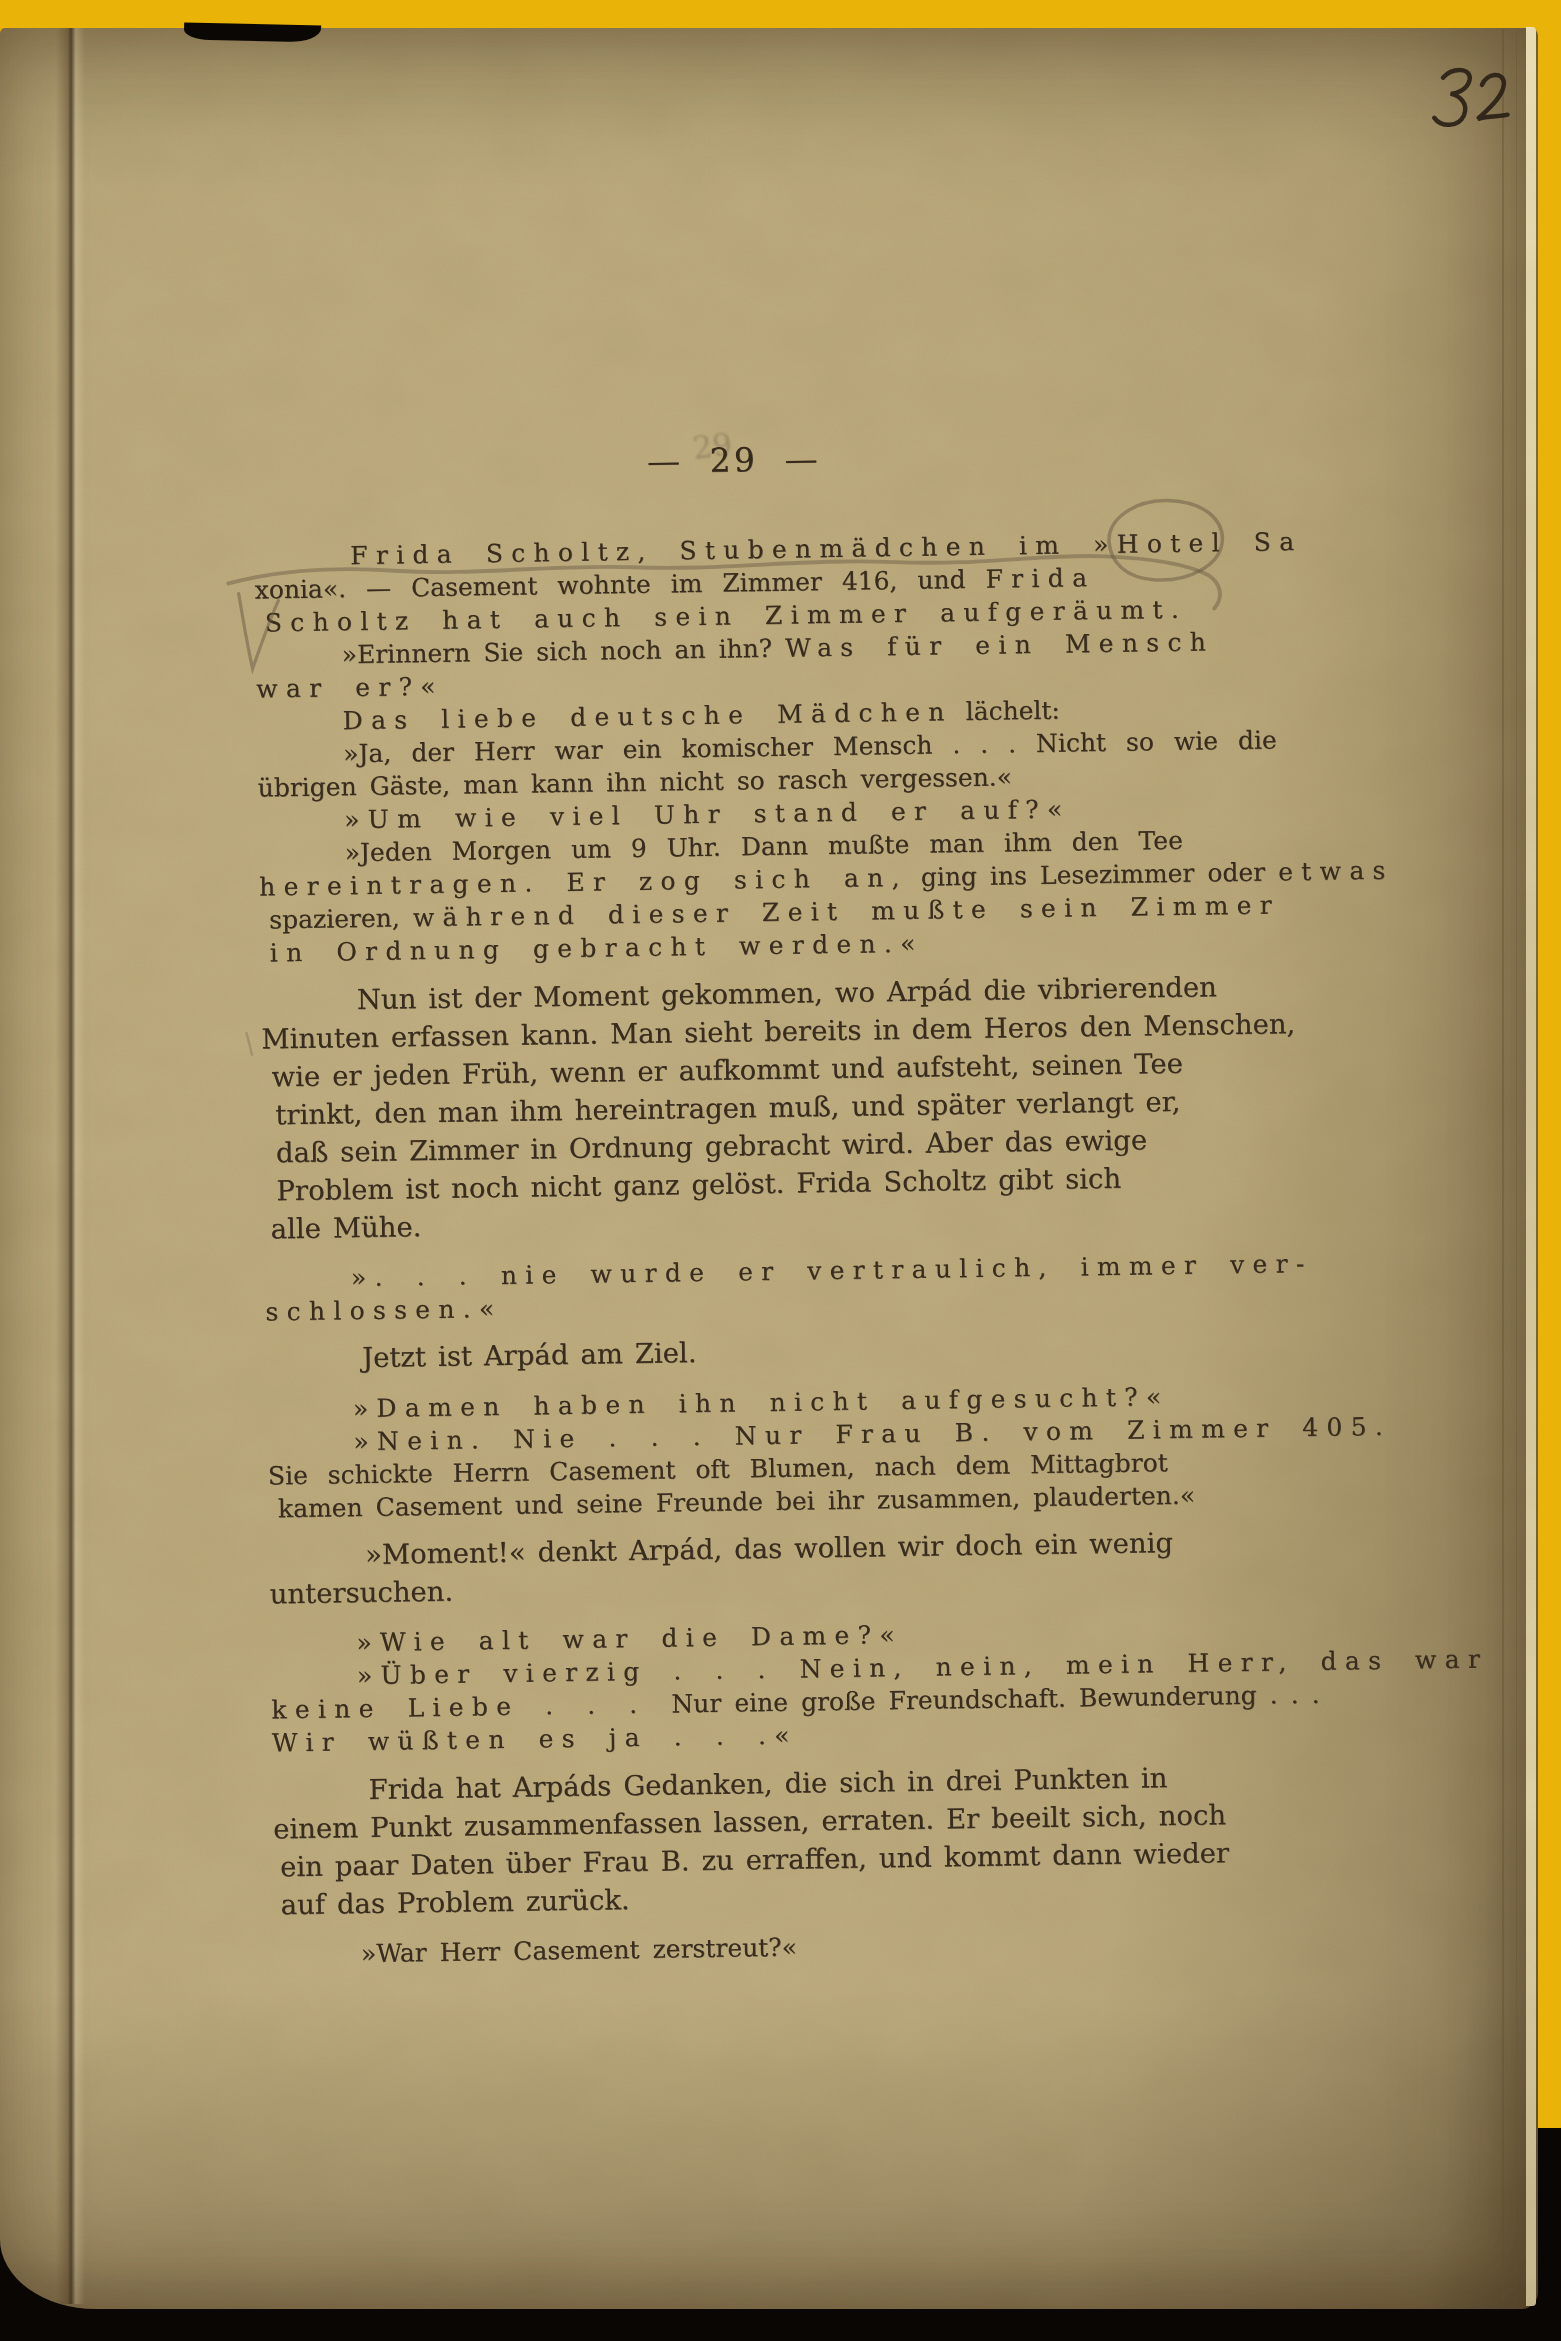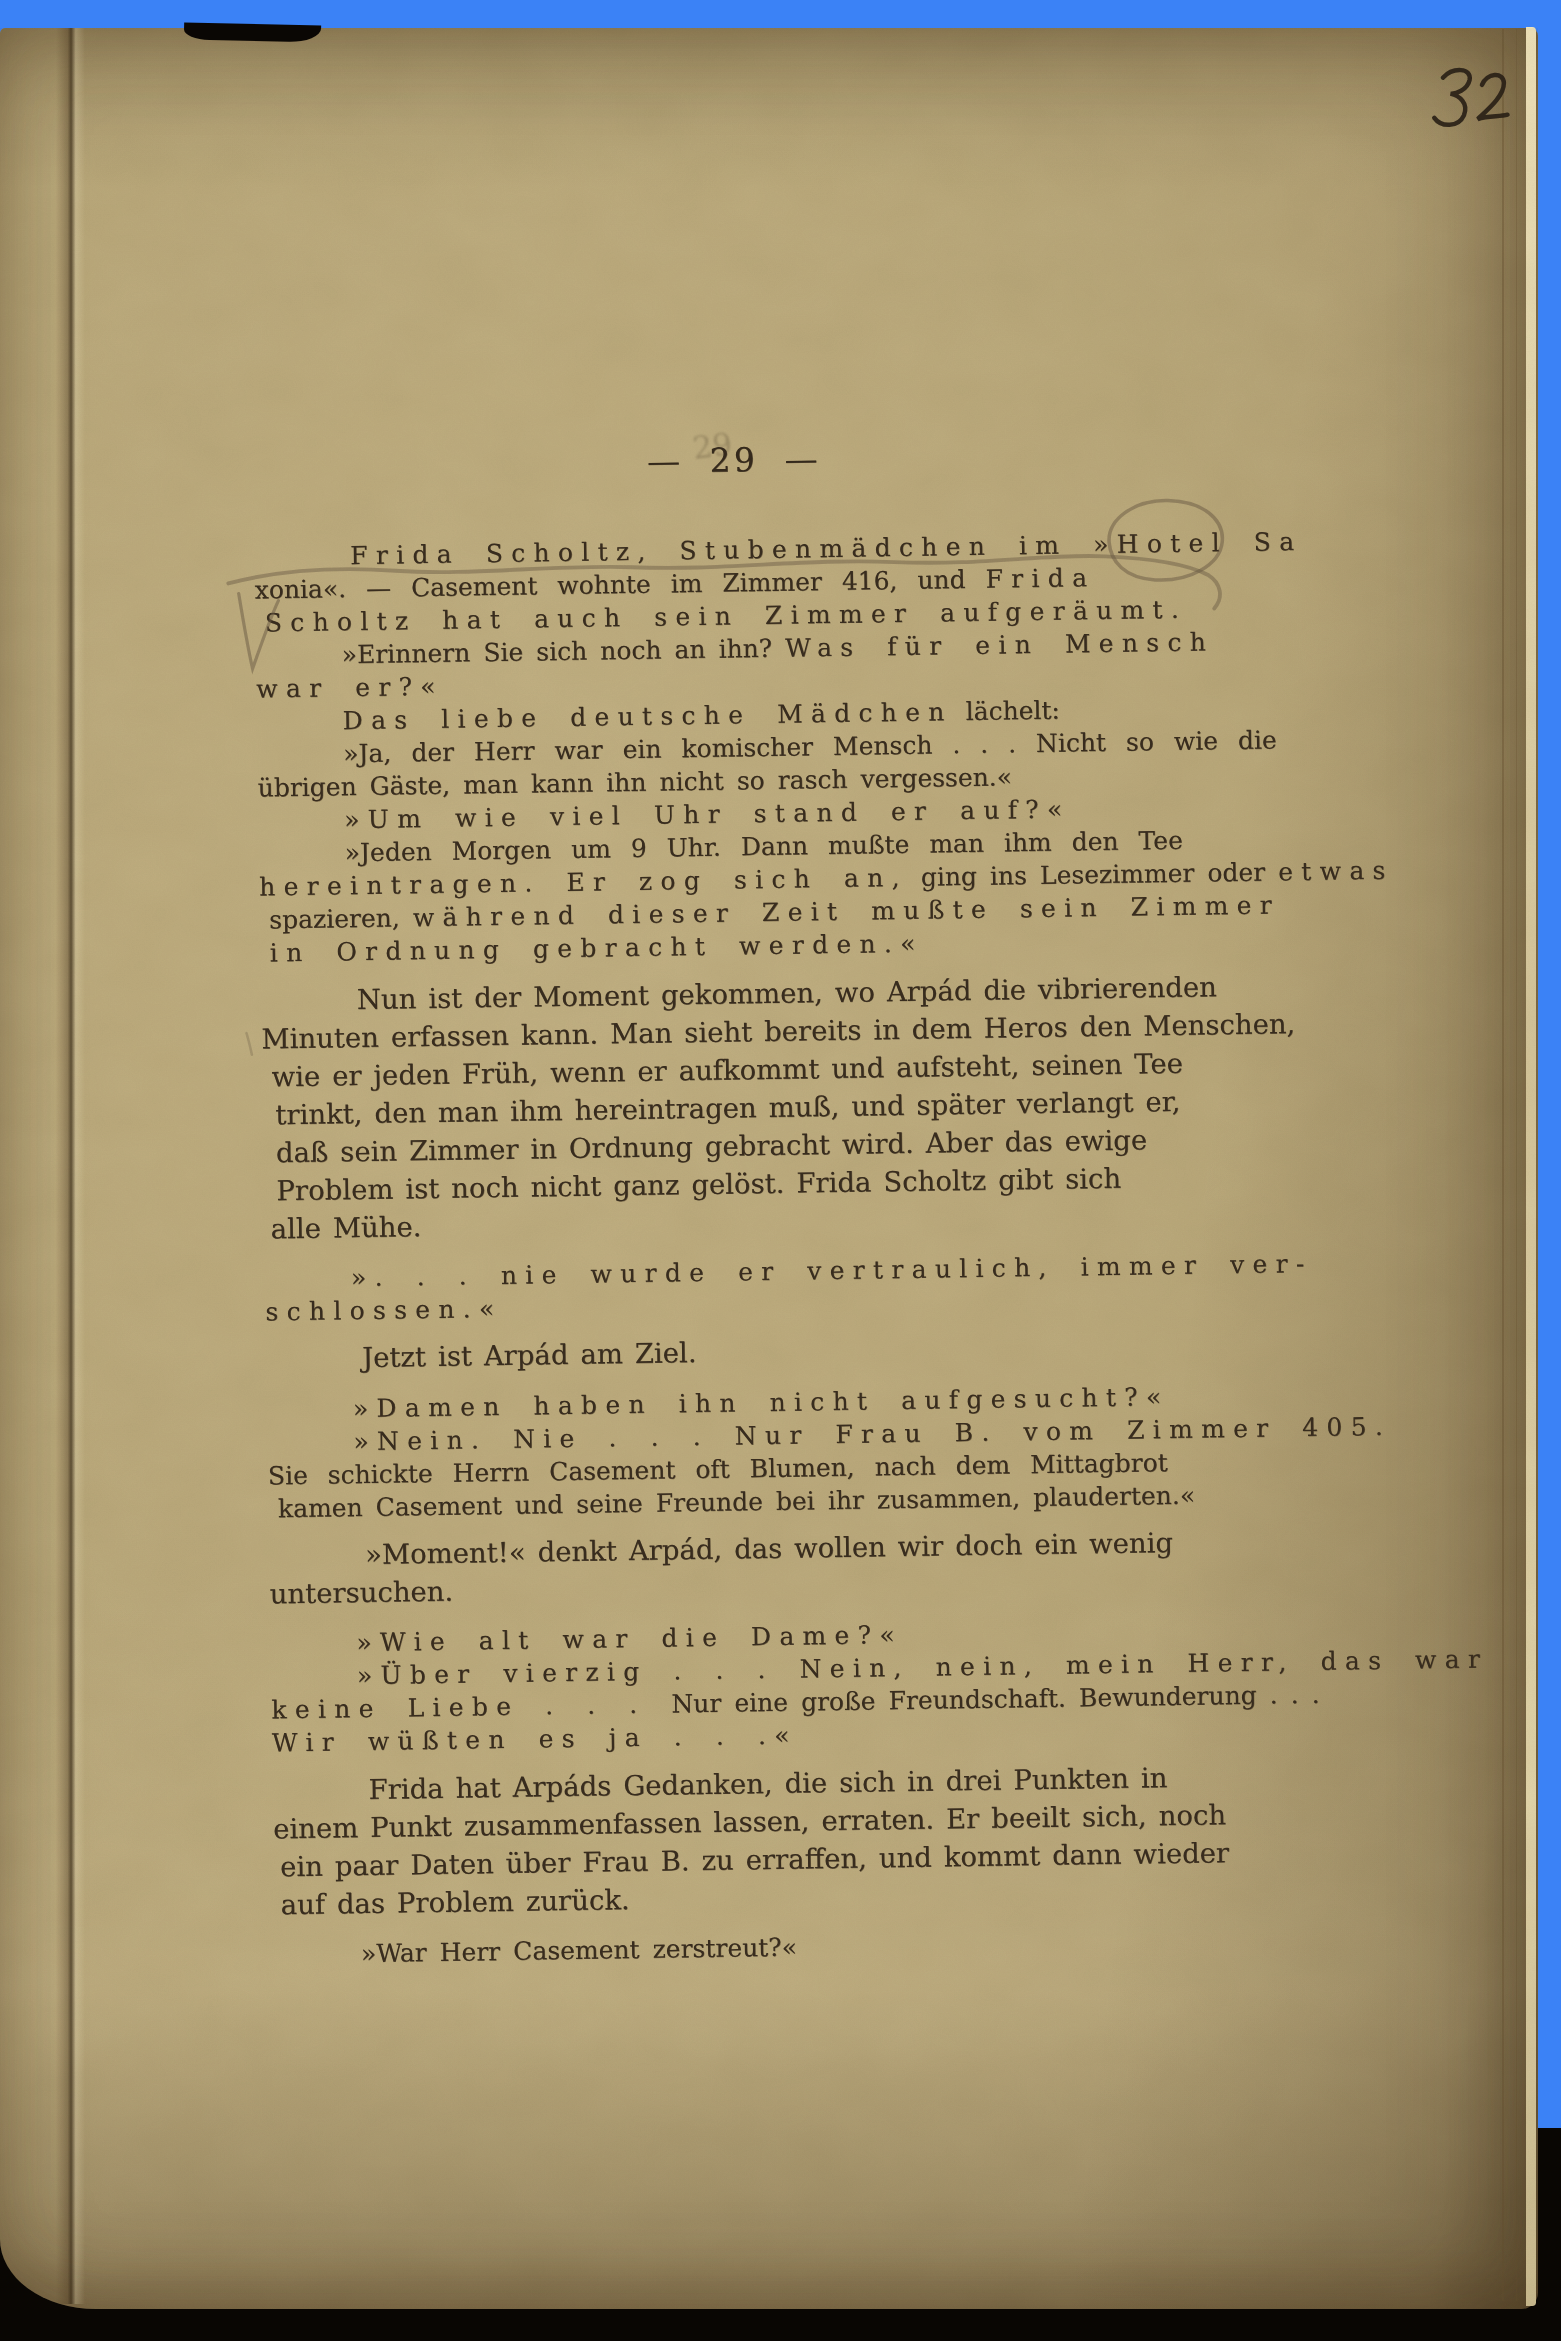--- a/index.html
+++ b/index.html
@@ -1,17 +1,17 @@
 <!DOCTYPE html>
 <html style="font-size:10.2px"><head>
 <meta charset="utf-8">
 <style>
   html,body{margin:0;padding:0;width:1562px;height:2342px;background:#090603;overflow:hidden;}
   *{box-sizing:border-box;}
-  .scan{position:relative;width:1562px;height:2128px;background:#3b82f6;font-family:"DejaVu Serif","Liberation Serif",serif;}
+  .scan{position:relative;width:1562px;height:2128px;background:#eab308;font-family:"DejaVu Serif","Liberation Serif",serif;}
   .page{position:absolute;left:0;top:28px;width:1538px;height:2281px;
     background:
       linear-gradient(97deg, rgba(0,0,0,0) 74%, rgba(62,47,22,0.22) 94%, rgba(48,36,16,0.42) 100%),
       linear-gradient(180deg, rgba(70,55,30,0.16) 0%, rgba(0,0,0,0) 7%, rgba(0,0,0,0) 68%, rgba(255,242,200,0.10) 86%, rgba(60,45,25,0.22) 99%),
       radial-gradient(ellipse at 35% 38%, #c3b285 0%, #bcab7d 45%, #b2a074 78%, #a6936a 100%);
     border-radius:5.1px 7.7px 16.6px 96px / 5.1px 7.7px 16.6px 70px;
     box-shadow: inset 0 0 89px rgba(62,46,20,.22), inset -45px 0 102px rgba(70,50,25,.30), inset 0 -19px 51px rgba(70,52,26,.18);}
   .fold{position:absolute;left:56px;top:28px;width:29px;height:2276px;
     background:linear-gradient(90deg, rgba(90,70,40,0) 0%, rgba(80,60,35,.38) 40%, rgba(58,44,24,.72) 52%, rgba(255,246,214,.22) 68%, rgba(120,100,60,0) 100%);}
   .edgeline-a{position:absolute;left:1502px;top:29px;width:1.9px;height:2272px;background:rgba(100,80,48,.40);}

